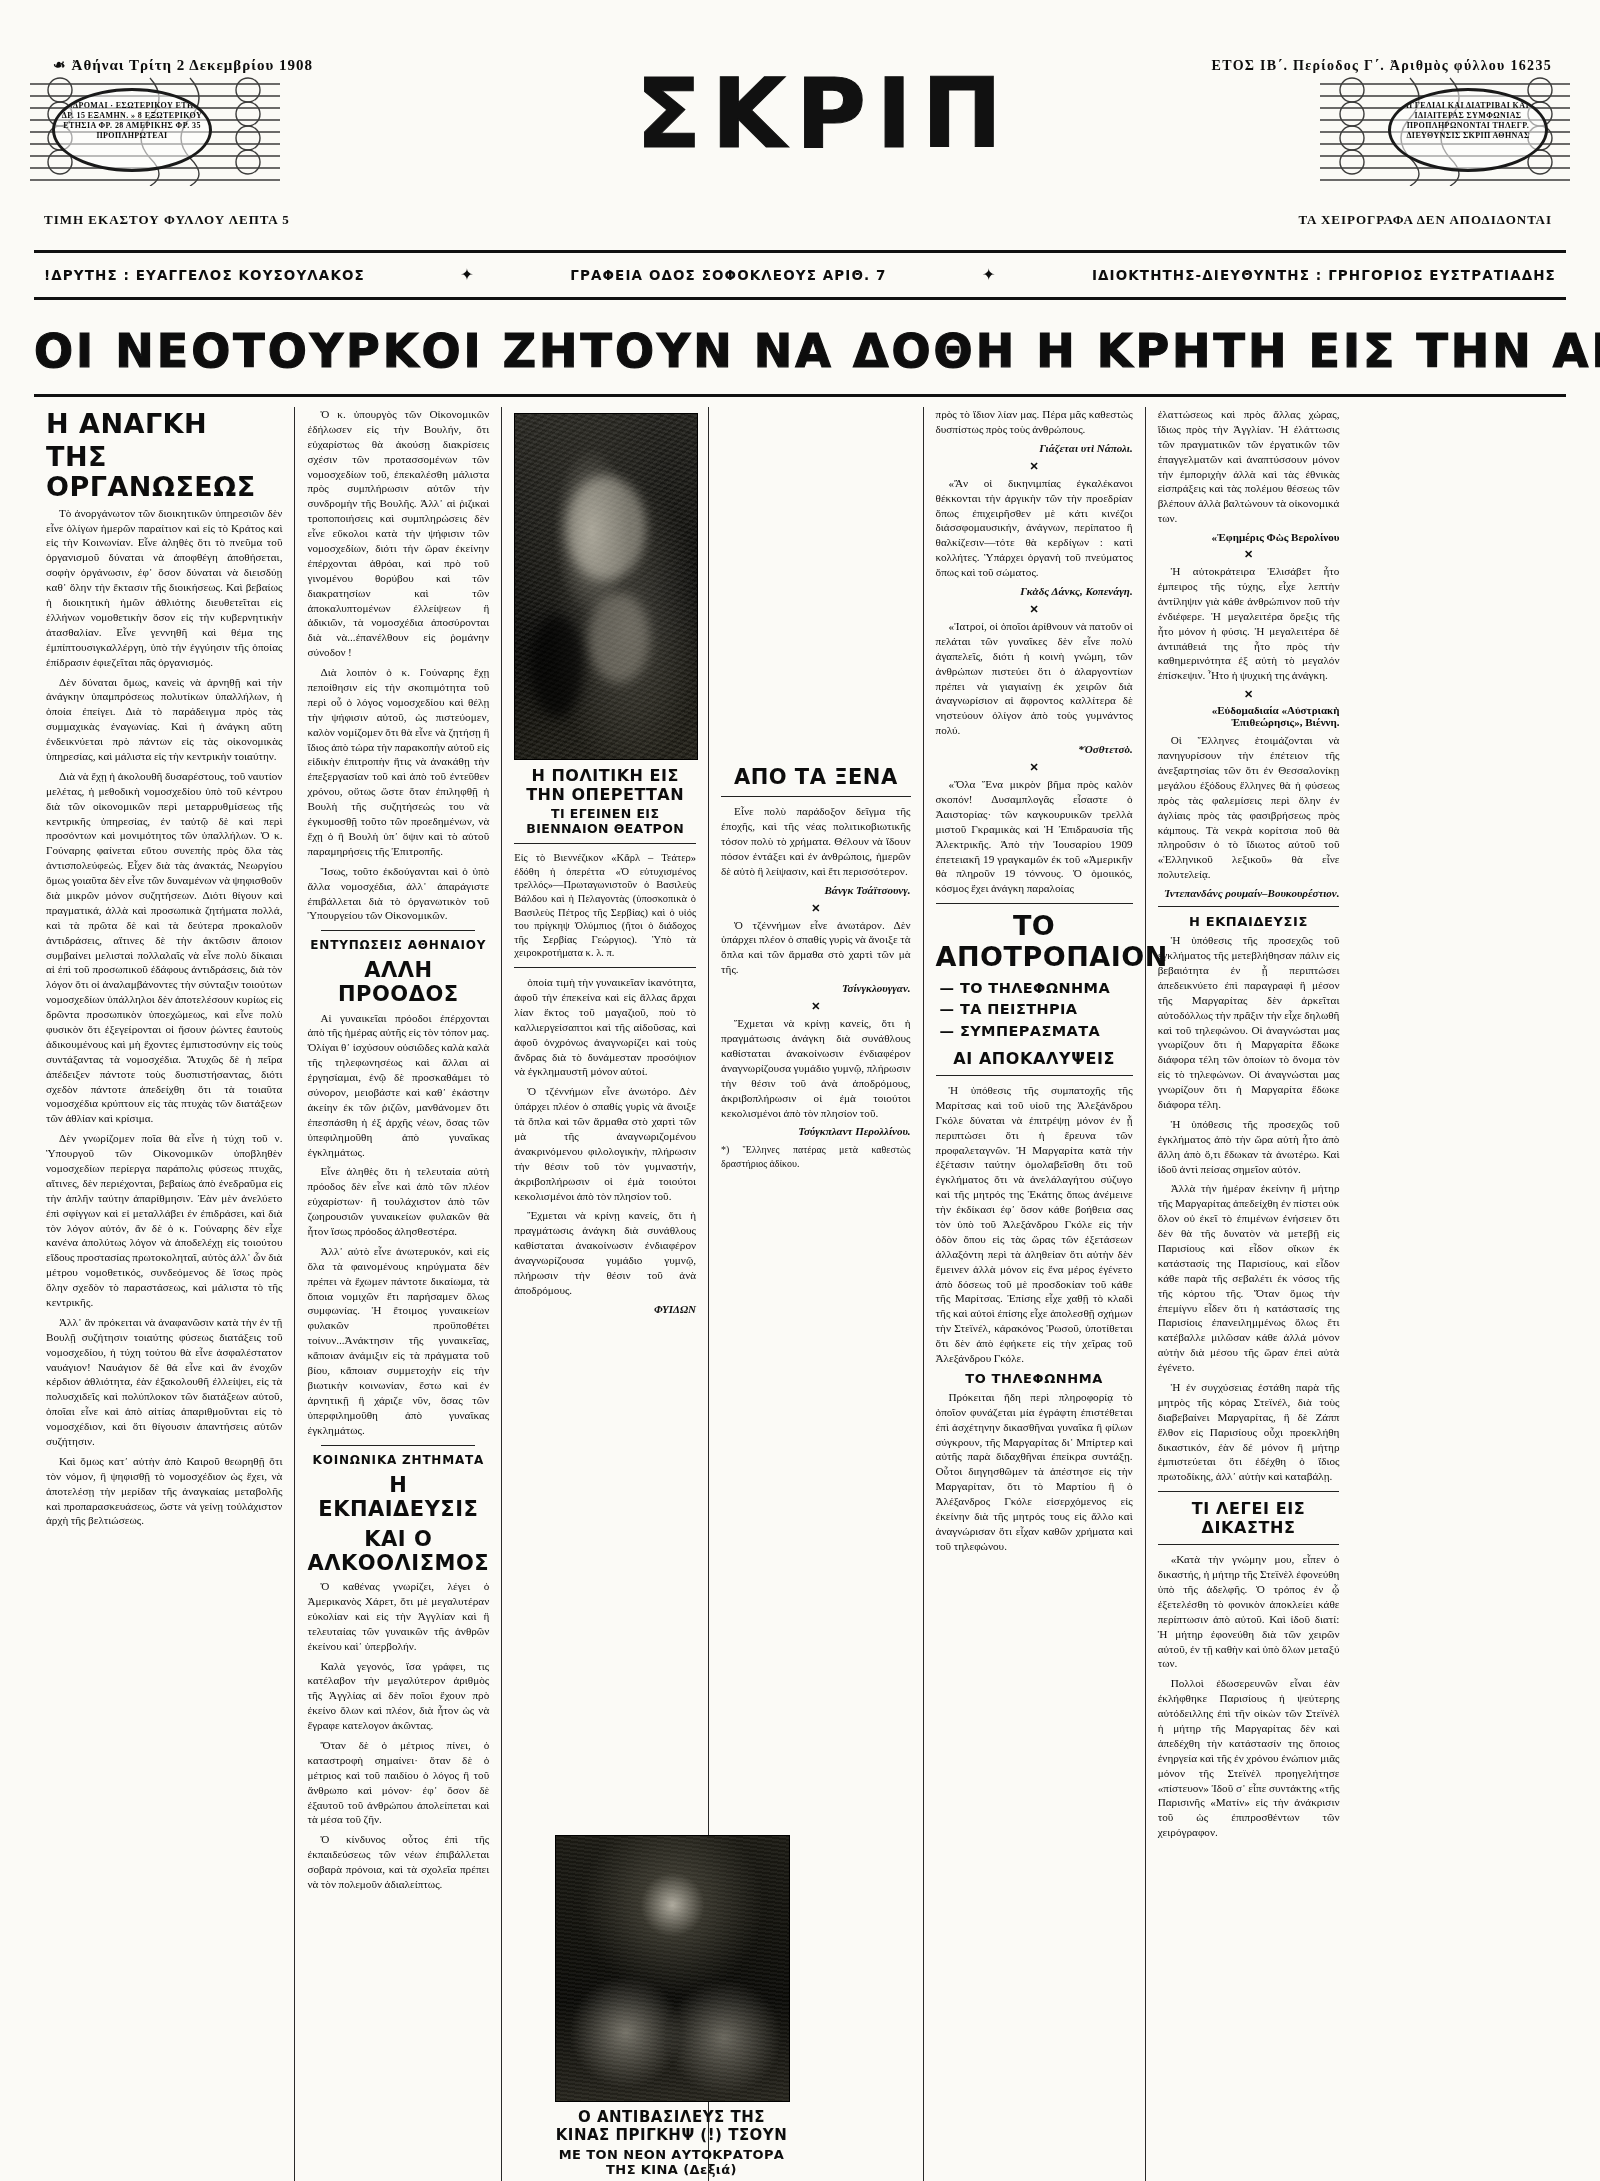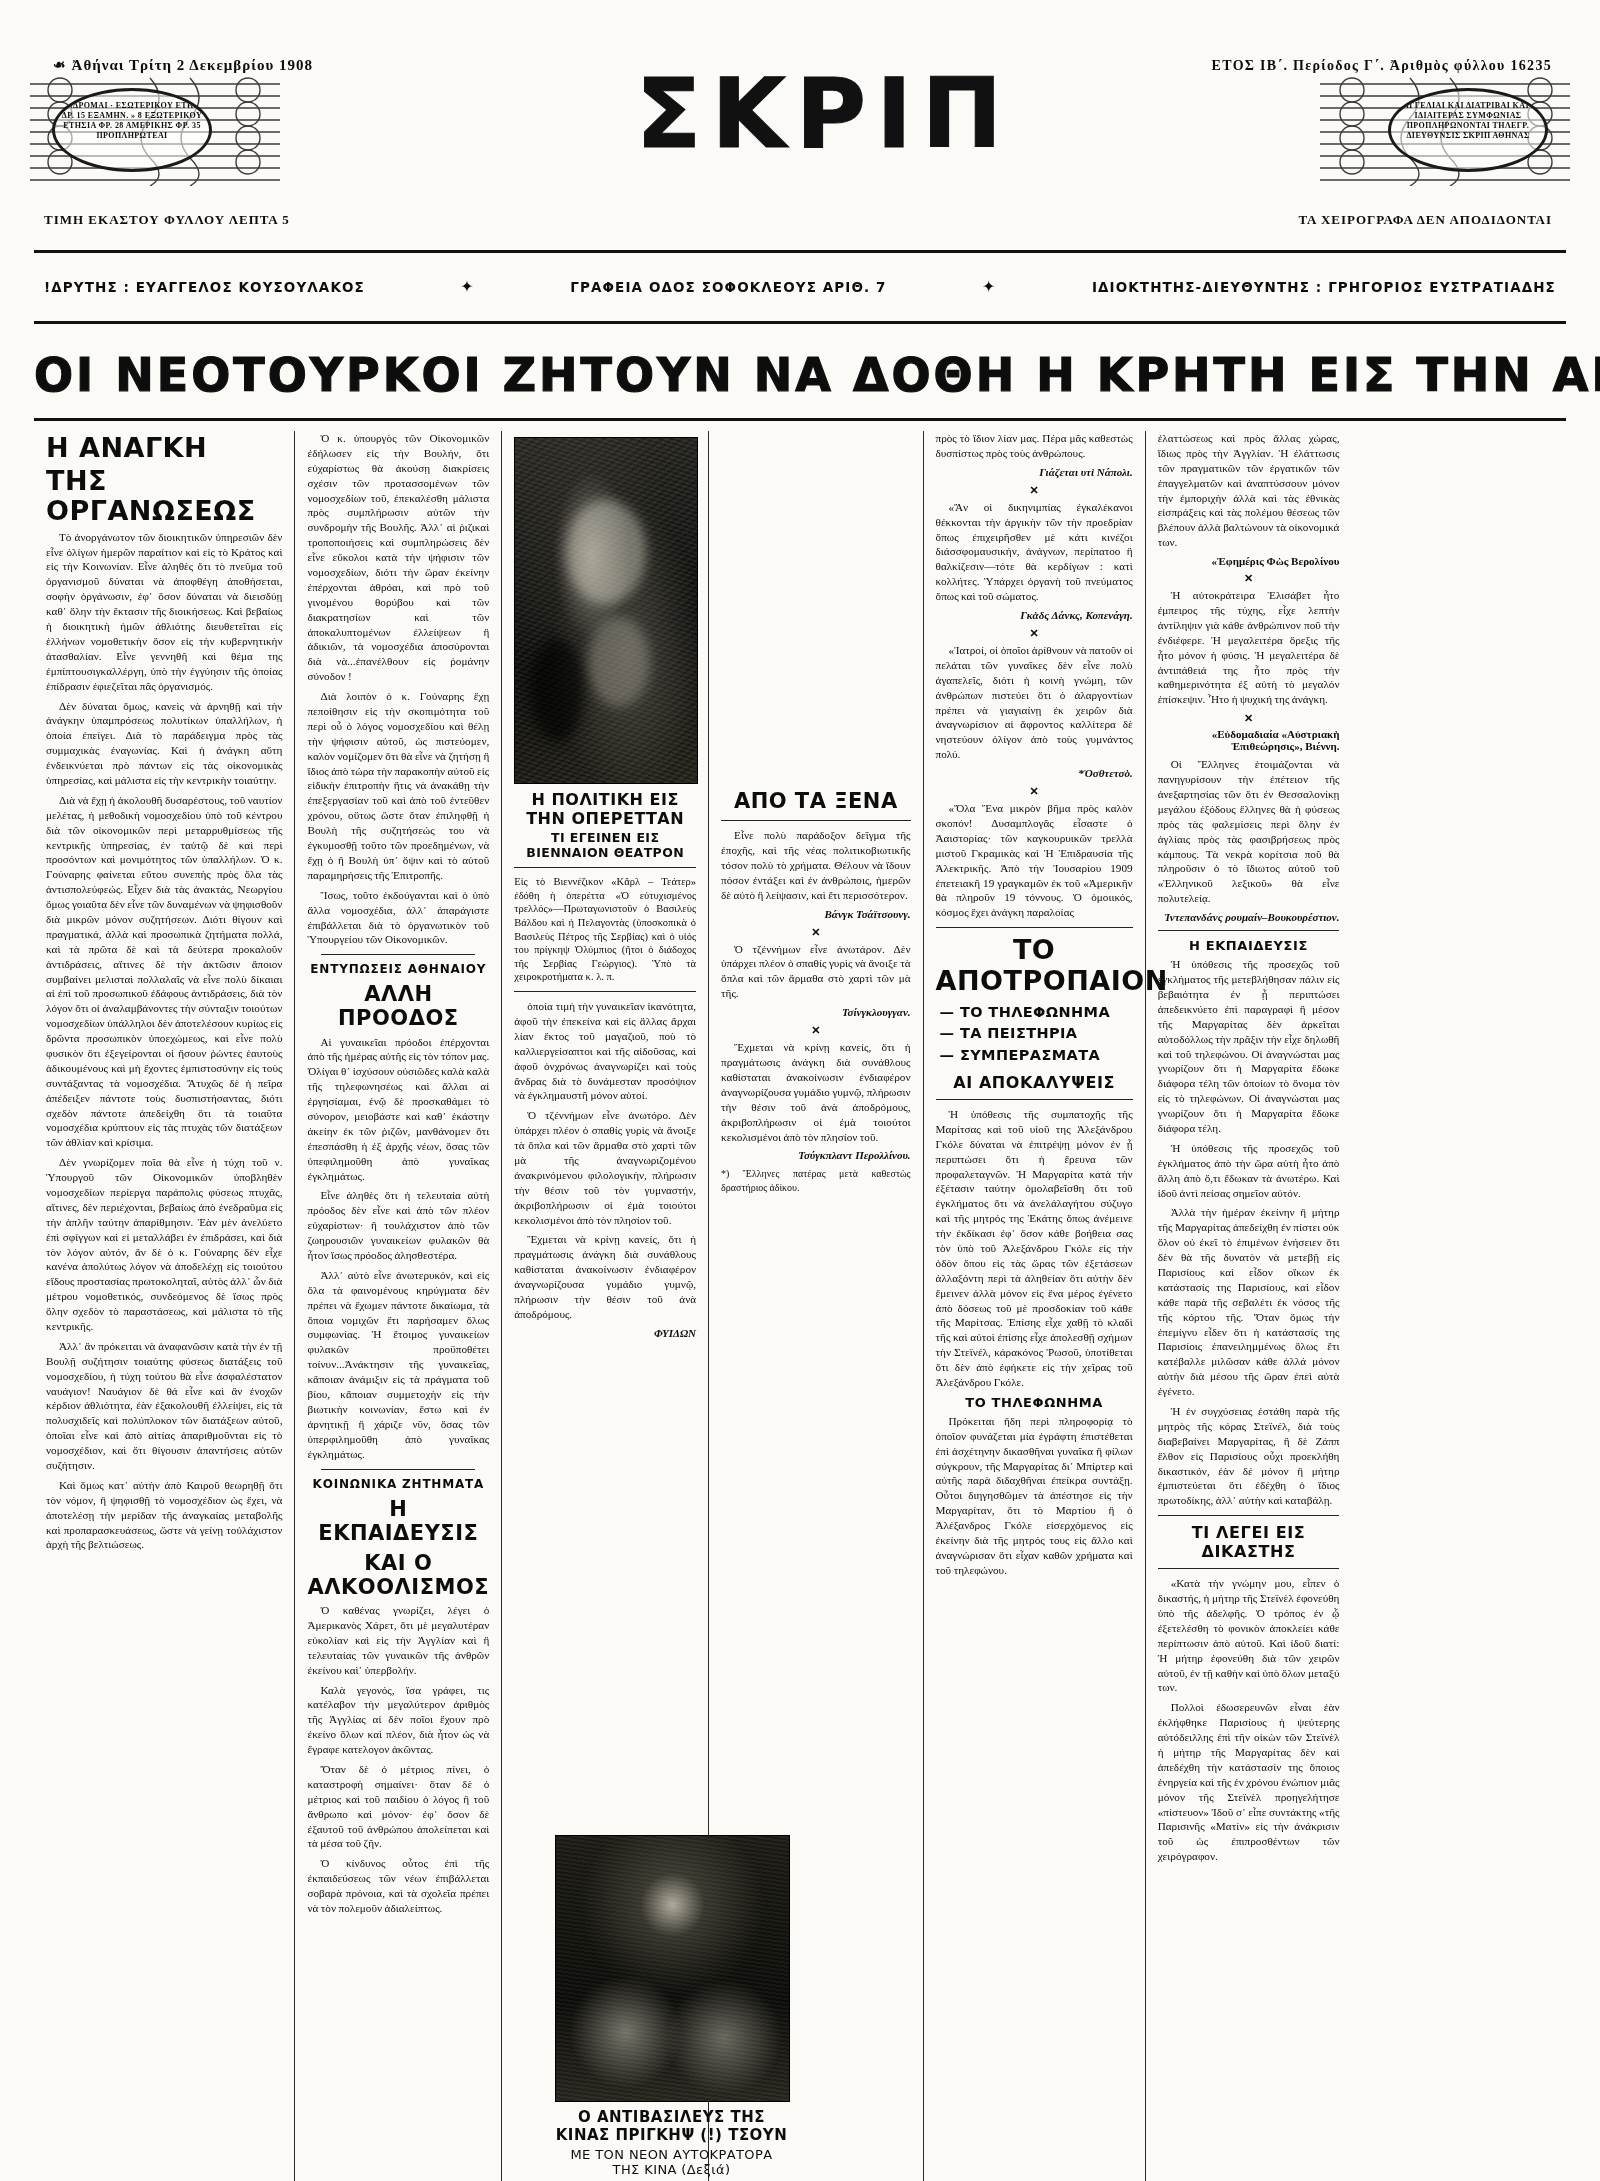--- a/index.html
+++ b/index.html
@@ -128,21 +128,21 @@
   }
   .mh-scroll.l { left: 30px; }
   .mh-scroll.r { right: 30px; }
 
   
   .rule-thick { border-top: 3px solid #111; margin: 0 34px; }
   .byline-bar {
     display: flex;
     justify-content: space-between;
     align-items: center;
-    margin: 16px 40px;
+    margin: 4px 40px;
     padding: 8px 4px 9px 4px;
     font-size: 13.5px;
     font-weight: bold;
     letter-spacing: 1.1px;
     font-family: "DejaVu Sans", sans-serif;
   }
   .byline-bar .sep { font-size: 16px; }
 
   
   .banner {
@@ -327,21 +327,21 @@
   .portrait-cap {
     font-family: "DejaVu Sans", sans-serif;
     font-weight: bold;
     text-align: center;
     font-size: 15px;
     letter-spacing: .5px;
     margin-top: 6px;
   }
   .portrait-cap2 {
     font-family: "DejaVu Sans", sans-serif;
-    font-weight: normal;
+    font-weight: bold;
     text-align: center;
     font-size: 13px;
     letter-spacing: .4px;
     margin-top: 3px;
   }
   .xmark { text-align: center; font-size: 11px; margin: 3px 0; font-weight: bold; }
 </style>
 </head>
 <body>
 

